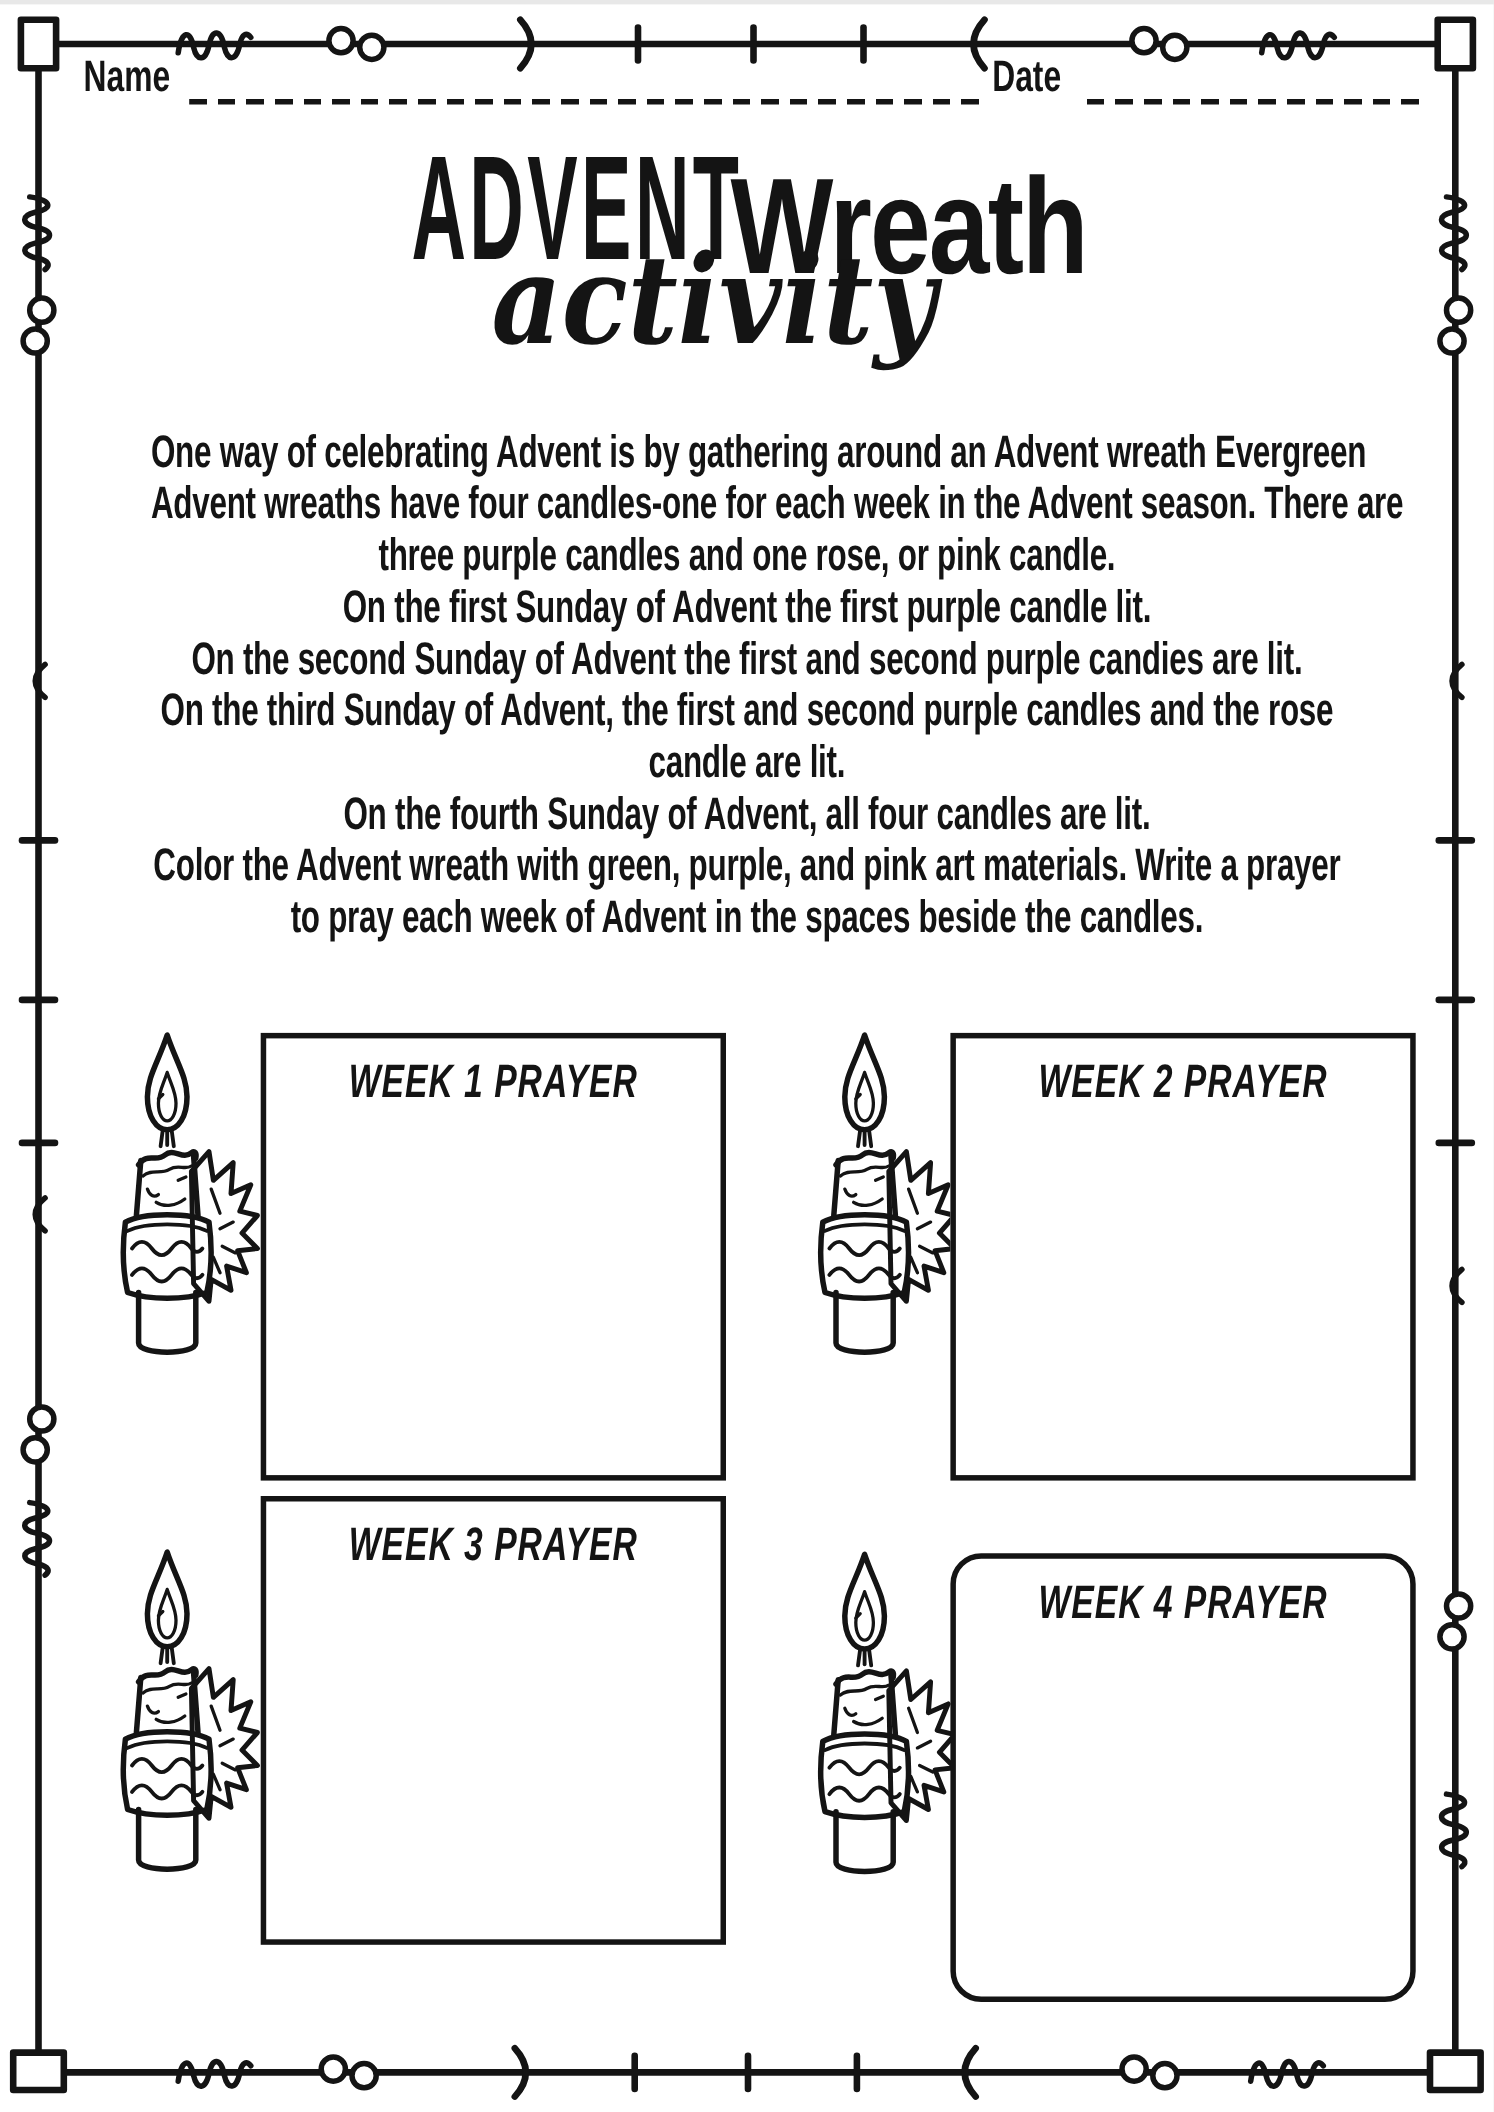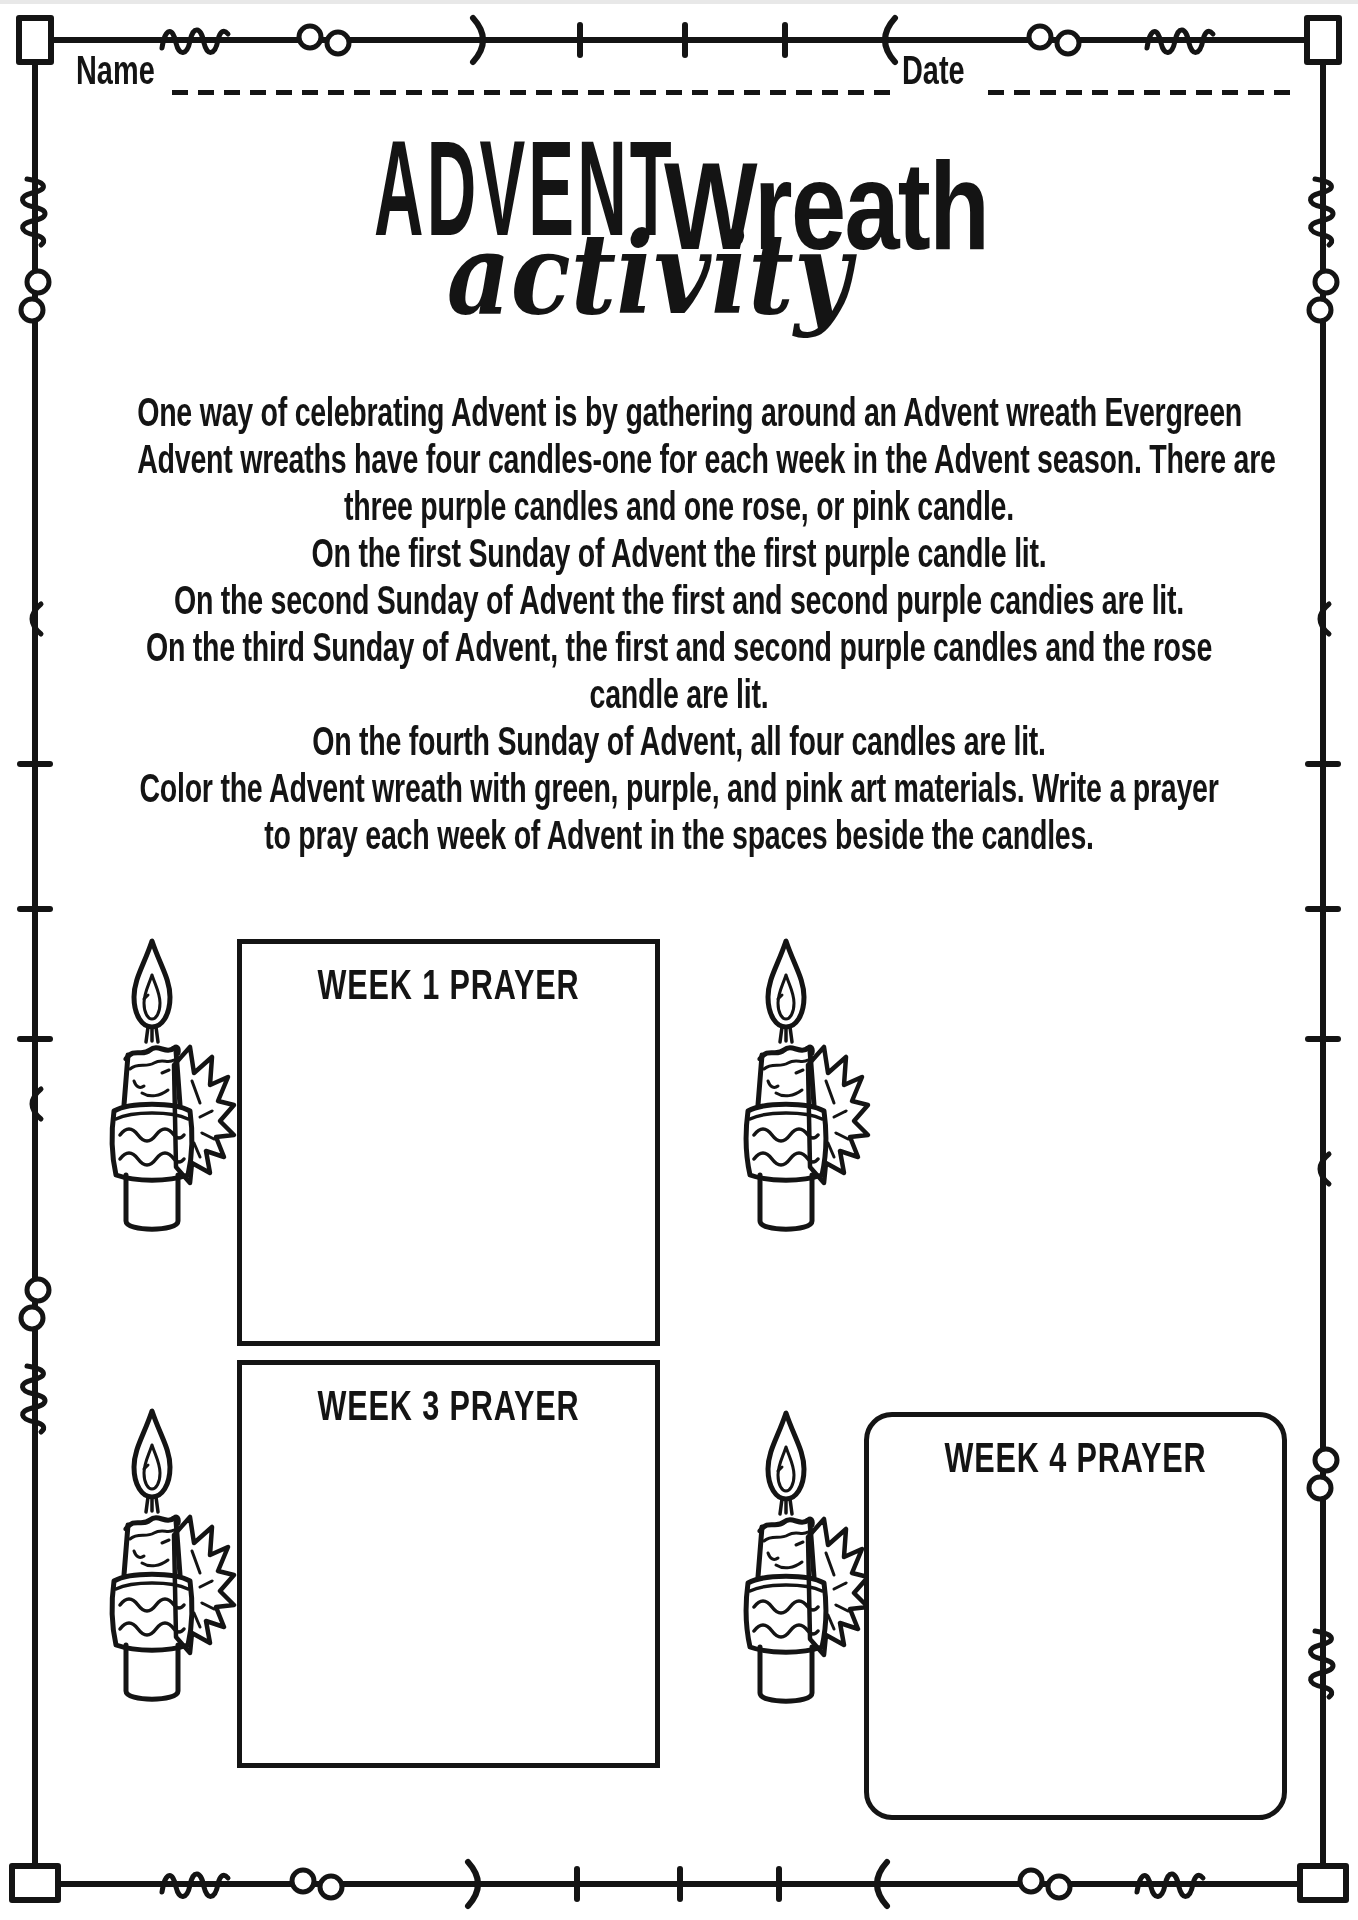--- a/index.html
+++ b/index.html
@@ -72,20 +72,21 @@
   .candle-1{left:64px;top:931px;}
   .candle-2{left:698px;top:931px;}
   .candle-3{left:64px;top:1401px;}
   .candle-4{left:698px;top:1403px;}
 
   .prayer-box{
     position:absolute;width:423px;height:407px;
     border:5px solid #141414;
     background:#ffffff;
     box-sizing:border-box;
+    font-style:italic;
   }
   .box-1{left:237px;top:935px;}
   .box-2{left:864px;top:935px;}
   .box-3{left:237px;top:1356px;height:408px;}
   .box-4{left:864px;top:1408px;height:408px;border-radius:28px;}
   .prayer-box .box-title{
     margin-top:16px;
     text-align:center;
     font-size:34px;font-weight:bold;
     letter-spacing:1px;
@@ -266,20 +267,24 @@
       <use href="#candle-art"></use>
     </svg>
   <div class="prayer-box box-1">
     <div class="box-title">WEEK 1 PRAYER</div>
     <div class="write-area"></div>
   </div>
 
   <svg class="candle candle-2" viewBox="0 0 176 300">
       <use href="#candle-art"></use>
     </svg>
+  <div class="prayer-box box-2">
+    <div class="box-title">WEEK 2 PRAYER</div>
+    <div class="write-area"></div>
+  </div>
 
   <svg class="candle candle-3" viewBox="0 0 176 300">
       <use href="#candle-art"></use>
     </svg>
   <div class="prayer-box box-3">
     <div class="box-title">WEEK 3 PRAYER</div>
     <div class="write-area"></div>
   </div>
 
   <svg class="candle candle-4" viewBox="0 0 176 300">

